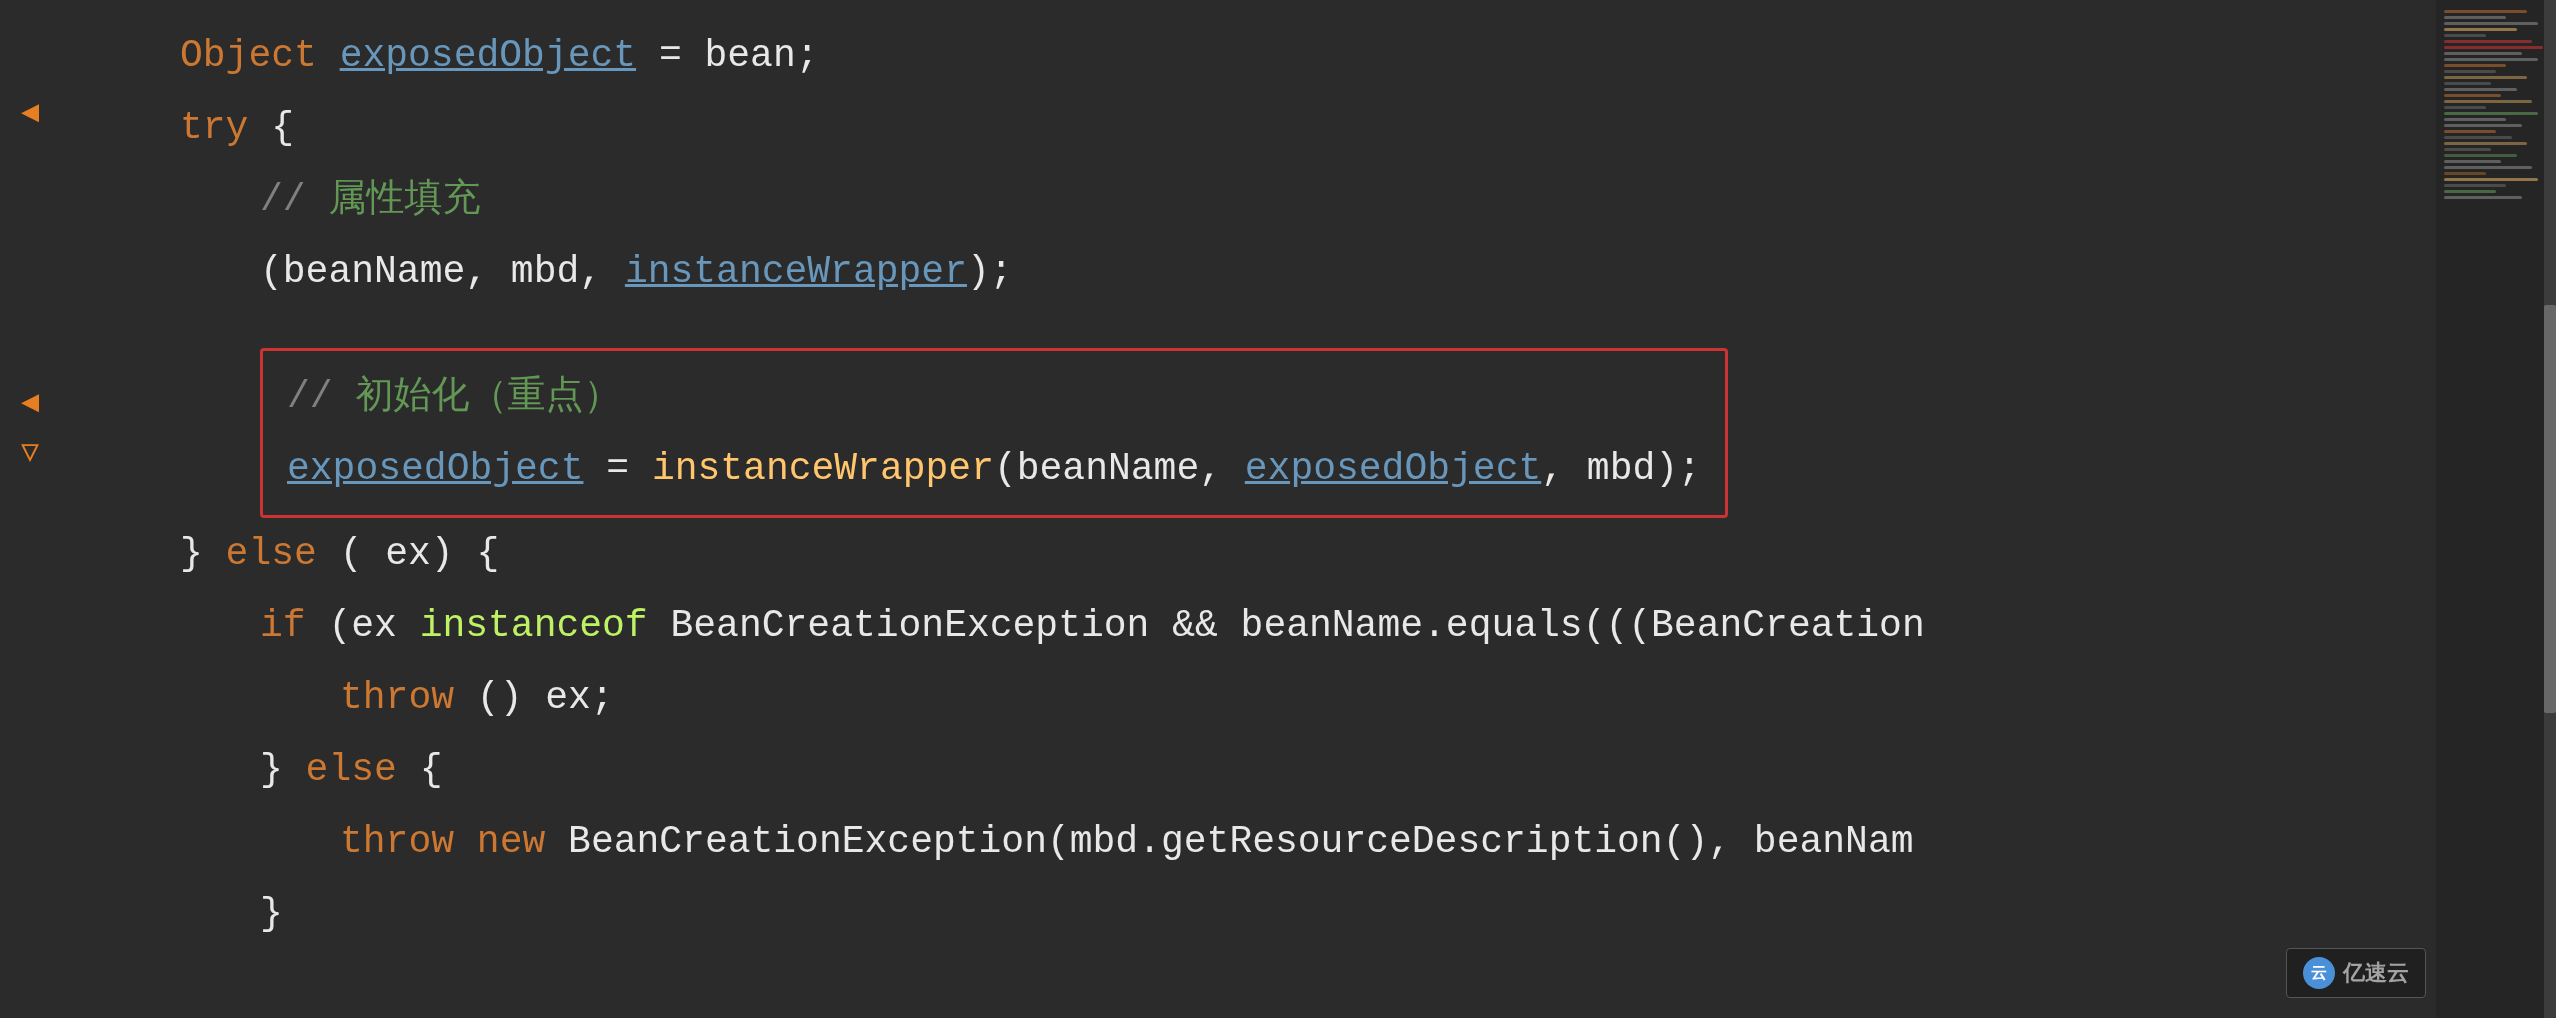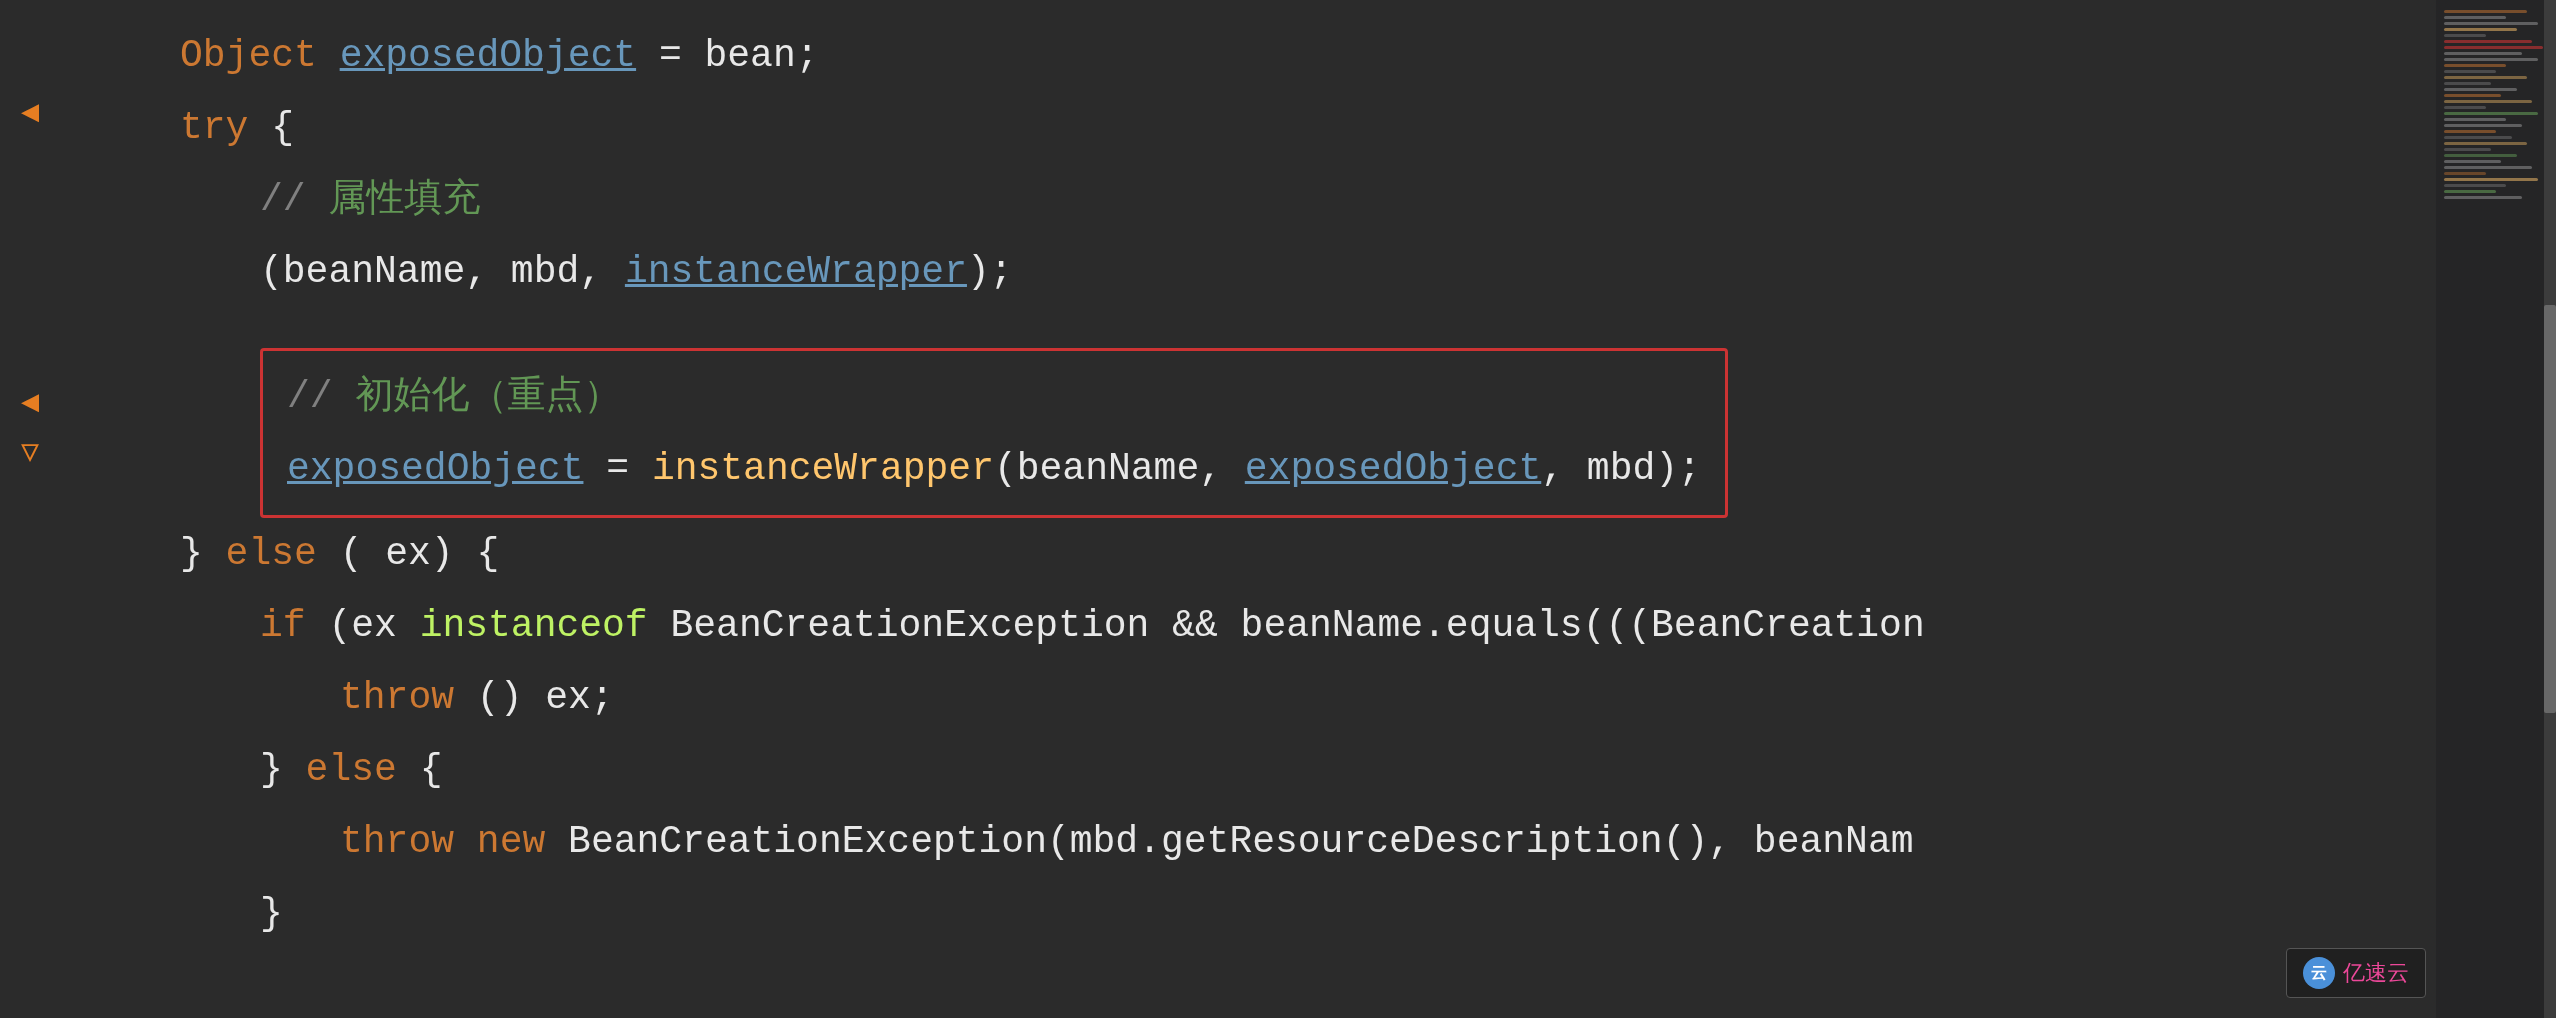--- a/index.html
+++ b/index.html
@@ -111,23 +111,24 @@
       border-radius: 50%;
       display: flex;
       align-items: center;
       justify-content: center;
       font-size: 16px;
       color: white;
       font-weight: bold;
     }
 
     .watermark-text {
-      color: #ec4899;
+      color: #a3a3a3;
       font-size: 22px;
       font-family: sans-serif;
+      font-weight: bold;
     }
 
     .indent1 { padding-left: 80px; align-items: center; }
     .indent2 { padding-left: 160px; }
     .indent3 { padding-left: 240px; }
 
     
     .minimap-scrollbar {
       position: absolute;
       right: 0;

